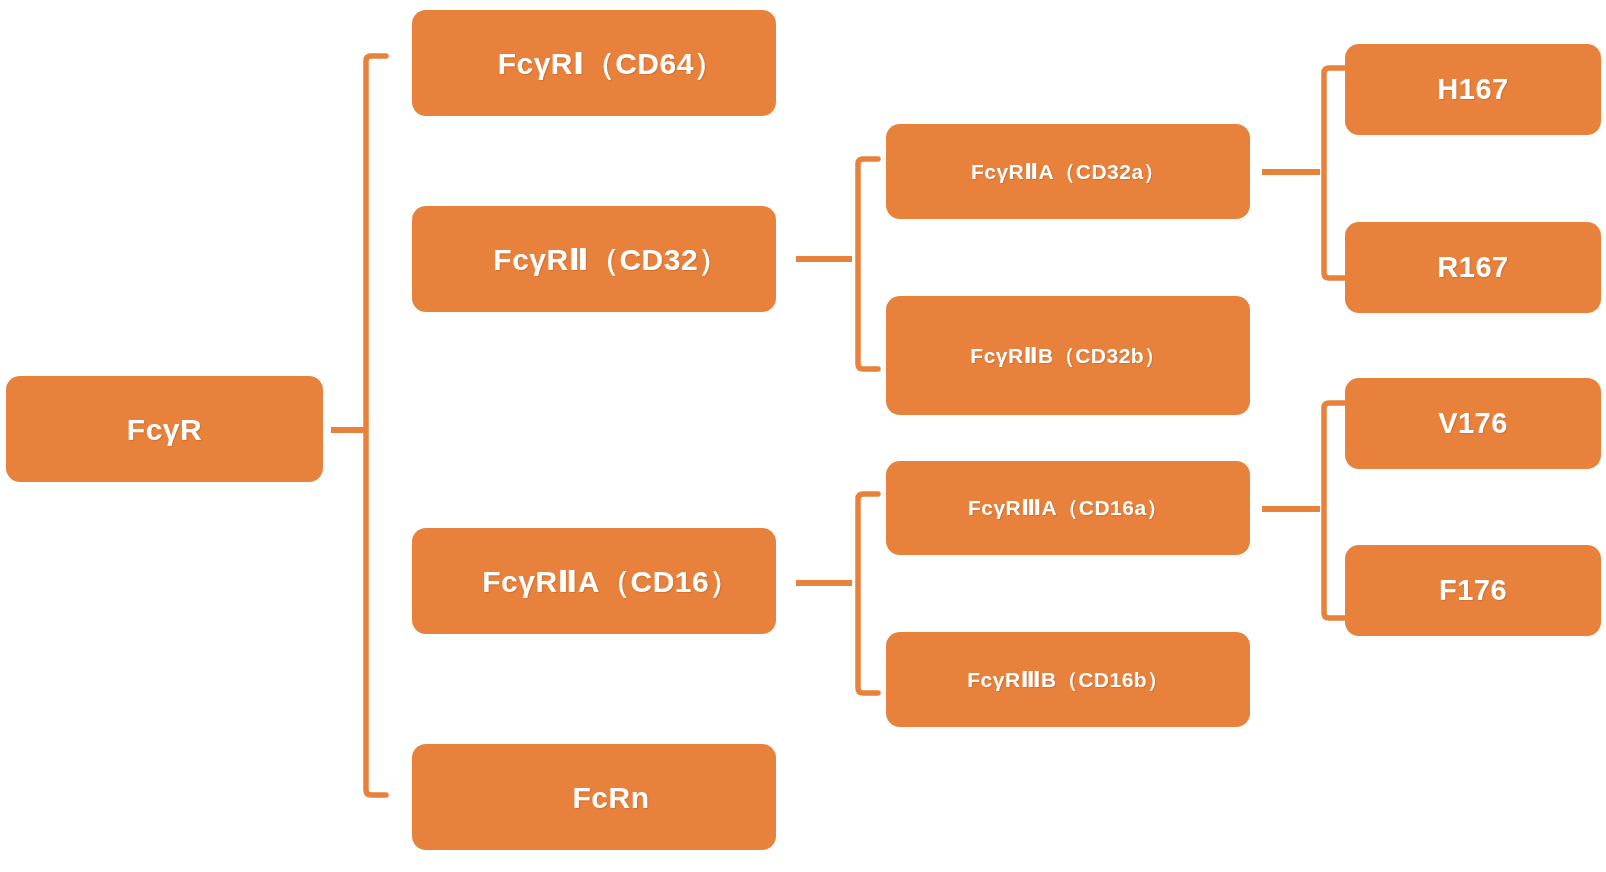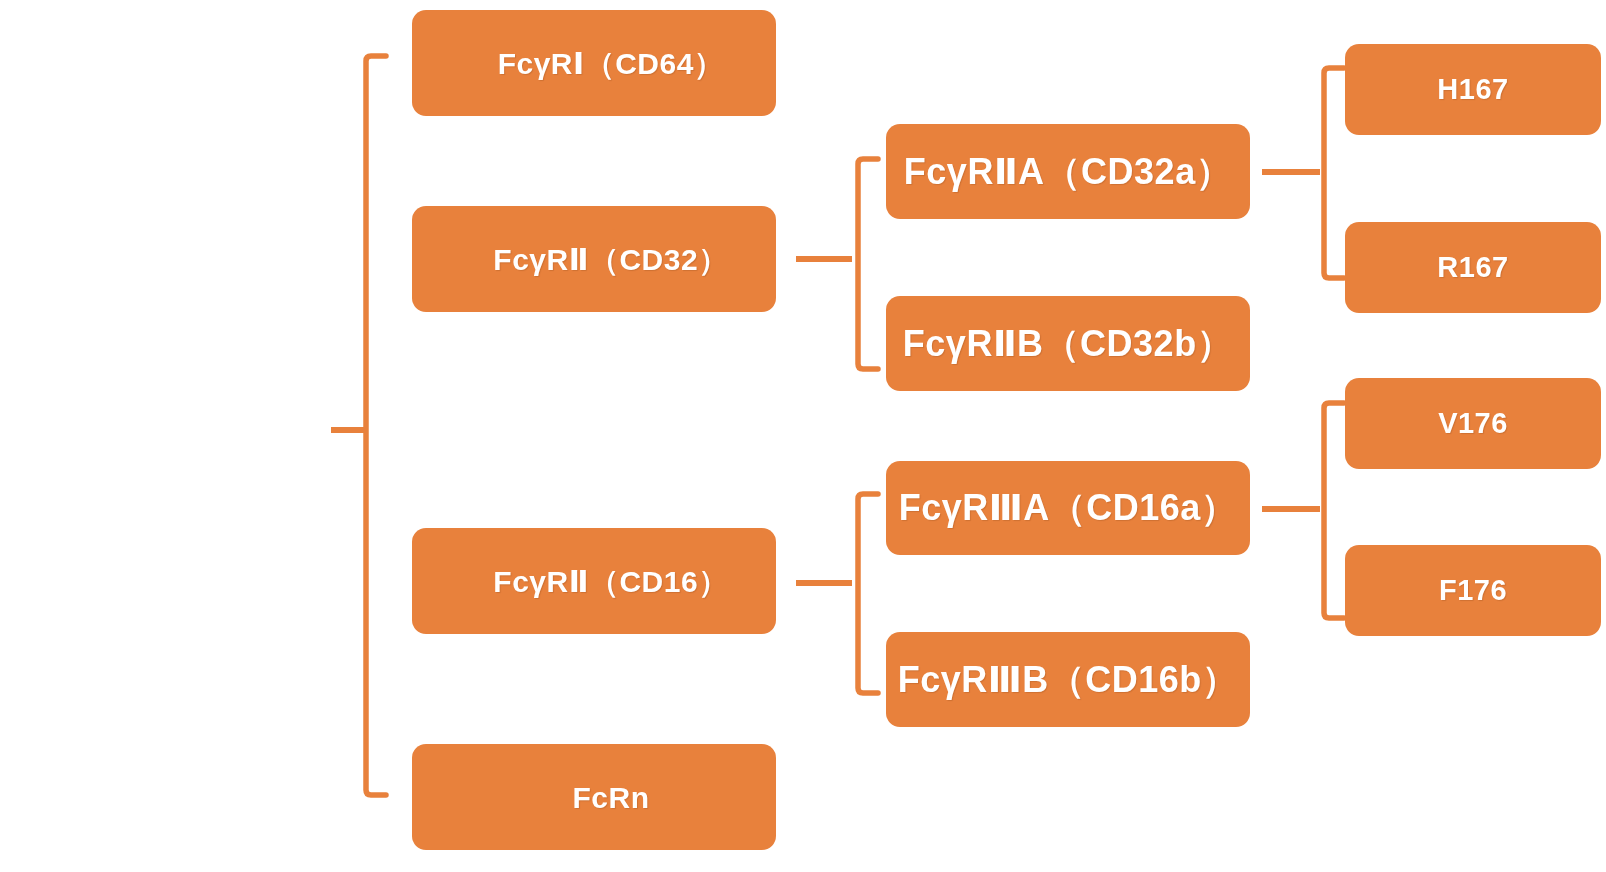--- a/index.html
+++ b/index.html
@@ -40,23 +40,23 @@
     left: 6px;  top: 376px;  width: 317px;  height: 106px;
     font-size: 30px;
   }
   
   .col2 { left: 412px; width: 364px; font-size: 30px; padding-left: 44px; }
   .n-fcgr1  { top: 10px;  height: 106px; }
   .n-fcgr2  { top: 206px; height: 106px; text-align: right; }
   .n-fcgr3  { top: 528px; height: 106px; }
   .n-fcrn   { top: 744px; height: 106px; }
   
-  .col3 { left: 886px; width: 364px; font-size: 36px; }
+  .col3 { left: 886px; width: 364px; font-size: 21px; }
   .n-fcgr2a { top: 124px; height: 95px; }
-  .n-fcgr2b { top: 296px; height: 95px; }
+  .n-fcgr2b { top: 296px; height: 119px; }
   .n-fcgr3a { top: 461px; height: 94px; }
   .n-fcgr3b { top: 632px; height: 95px; }
   
   .col4 { left: 1345px; width: 256px; font-size: 29px; }
   .n-h167 { top: 44px;  height: 91px; }
   .n-r167 { top: 209px; height: 91px; margin-top: 13px; }
   .n-v176 { top: 378px; height: 91px; }
   .n-f176 { top: 545px; height: 91px; }
 
   .connector {
@@ -100,26 +100,27 @@
 
     <path class="stub" d="M 1262 172 L 1320 172"></path>
 
     <path class="brace" d="M 1344 68 L 1329 68 Q 1324 68 1324 73 L 1324 273 Q 1324 278 1329 278 L 1344 278"></path>
 
     <path class="stub" d="M 1262 509 L 1320 509"></path>
 
     <path class="brace" d="M 1344 403 L 1329 403 Q 1324 403 1324 408 L 1324 613 Q 1324 618 1329 618 L 1344 618"></path>
   </svg>
 
+  <div class="node n-root">FcγR</div>
 
   <div class="node col2 n-fcgr1">FcγRⅠ（CD64）</div>
 
   <div class="node col2 n-fcgr2">FcγRⅡ（CD32）</div>
 
-  <div class="node col2 n-fcgr3">FcγRⅡ（CD16）</div>
+  <div class="node col2 n-fcgr3">FcγRⅡA（CD16）</div>
 
   <div class="node col2 n-fcrn">FcRn</div>
 
   <div class="node col3 n-fcgr2a">FcγRⅡA（CD32a）</div>
 
   <div class="node col3 n-fcgr2b">FcγRⅡB（CD32b）</div>
 
   <div class="node col3 n-fcgr3a">FcγRⅢA（CD16a）</div>
 
   <div class="node col3 n-fcgr3b">FcγRⅢB（CD16b）</div>

